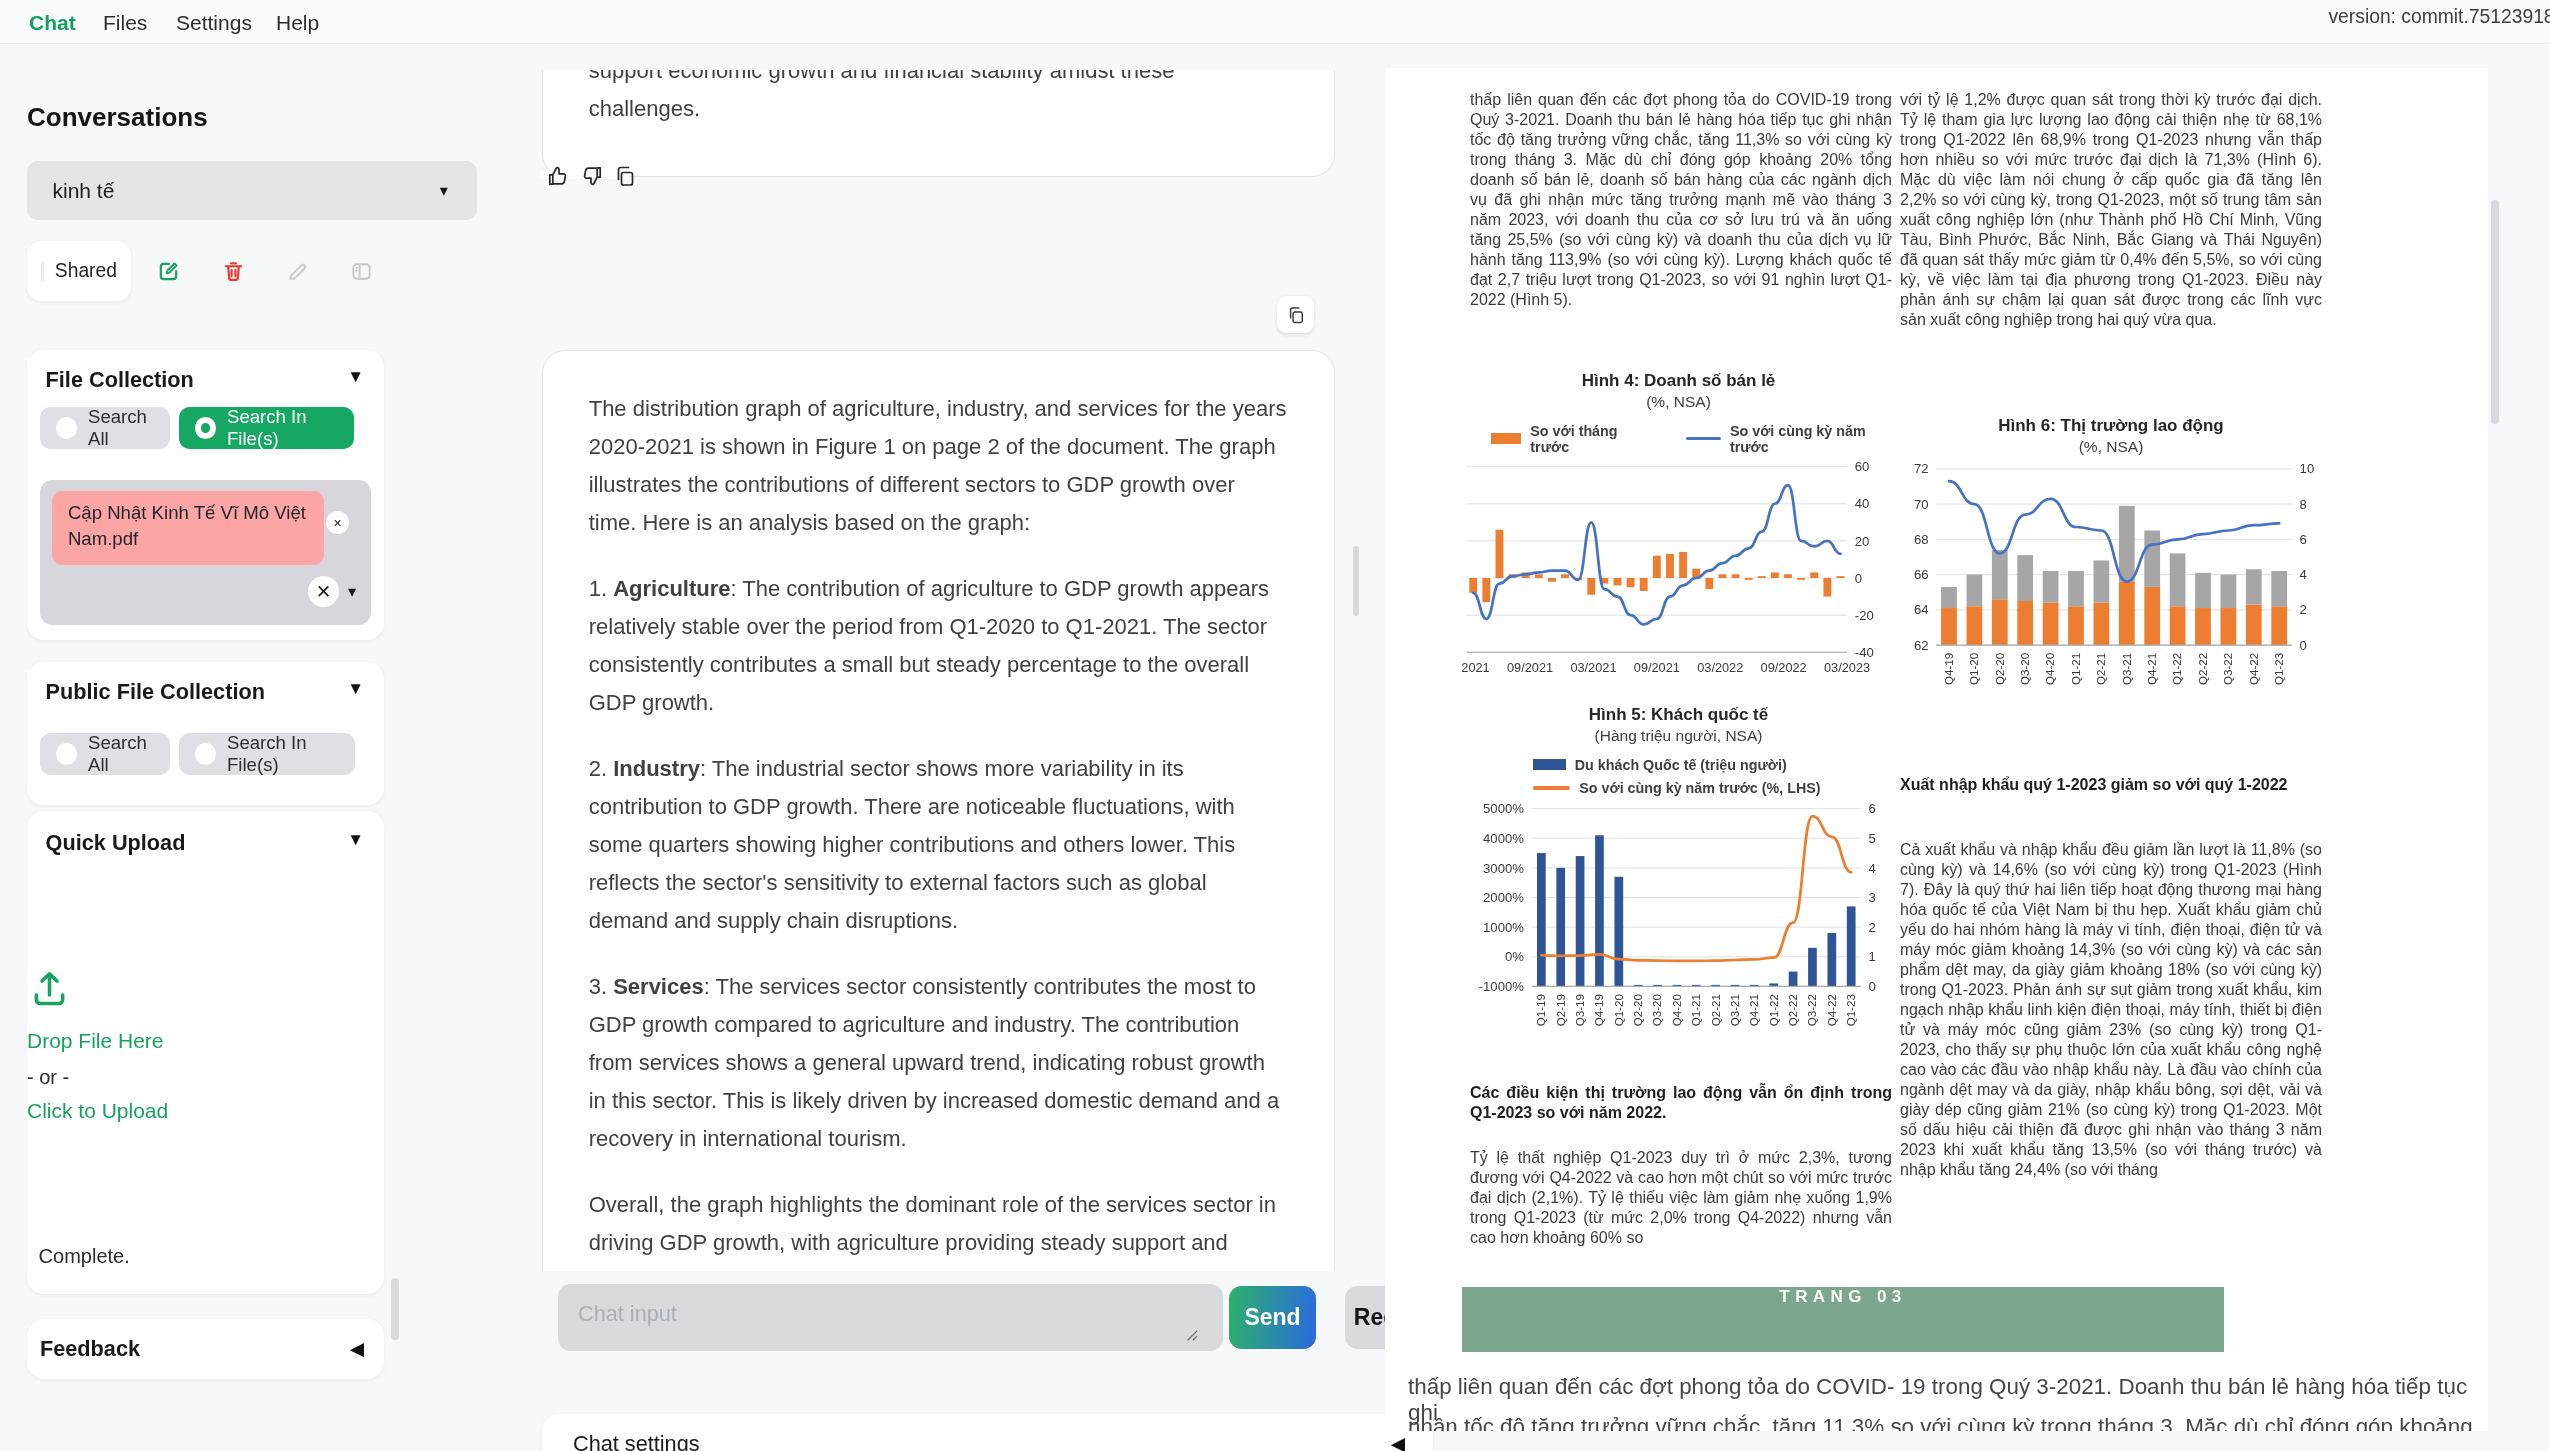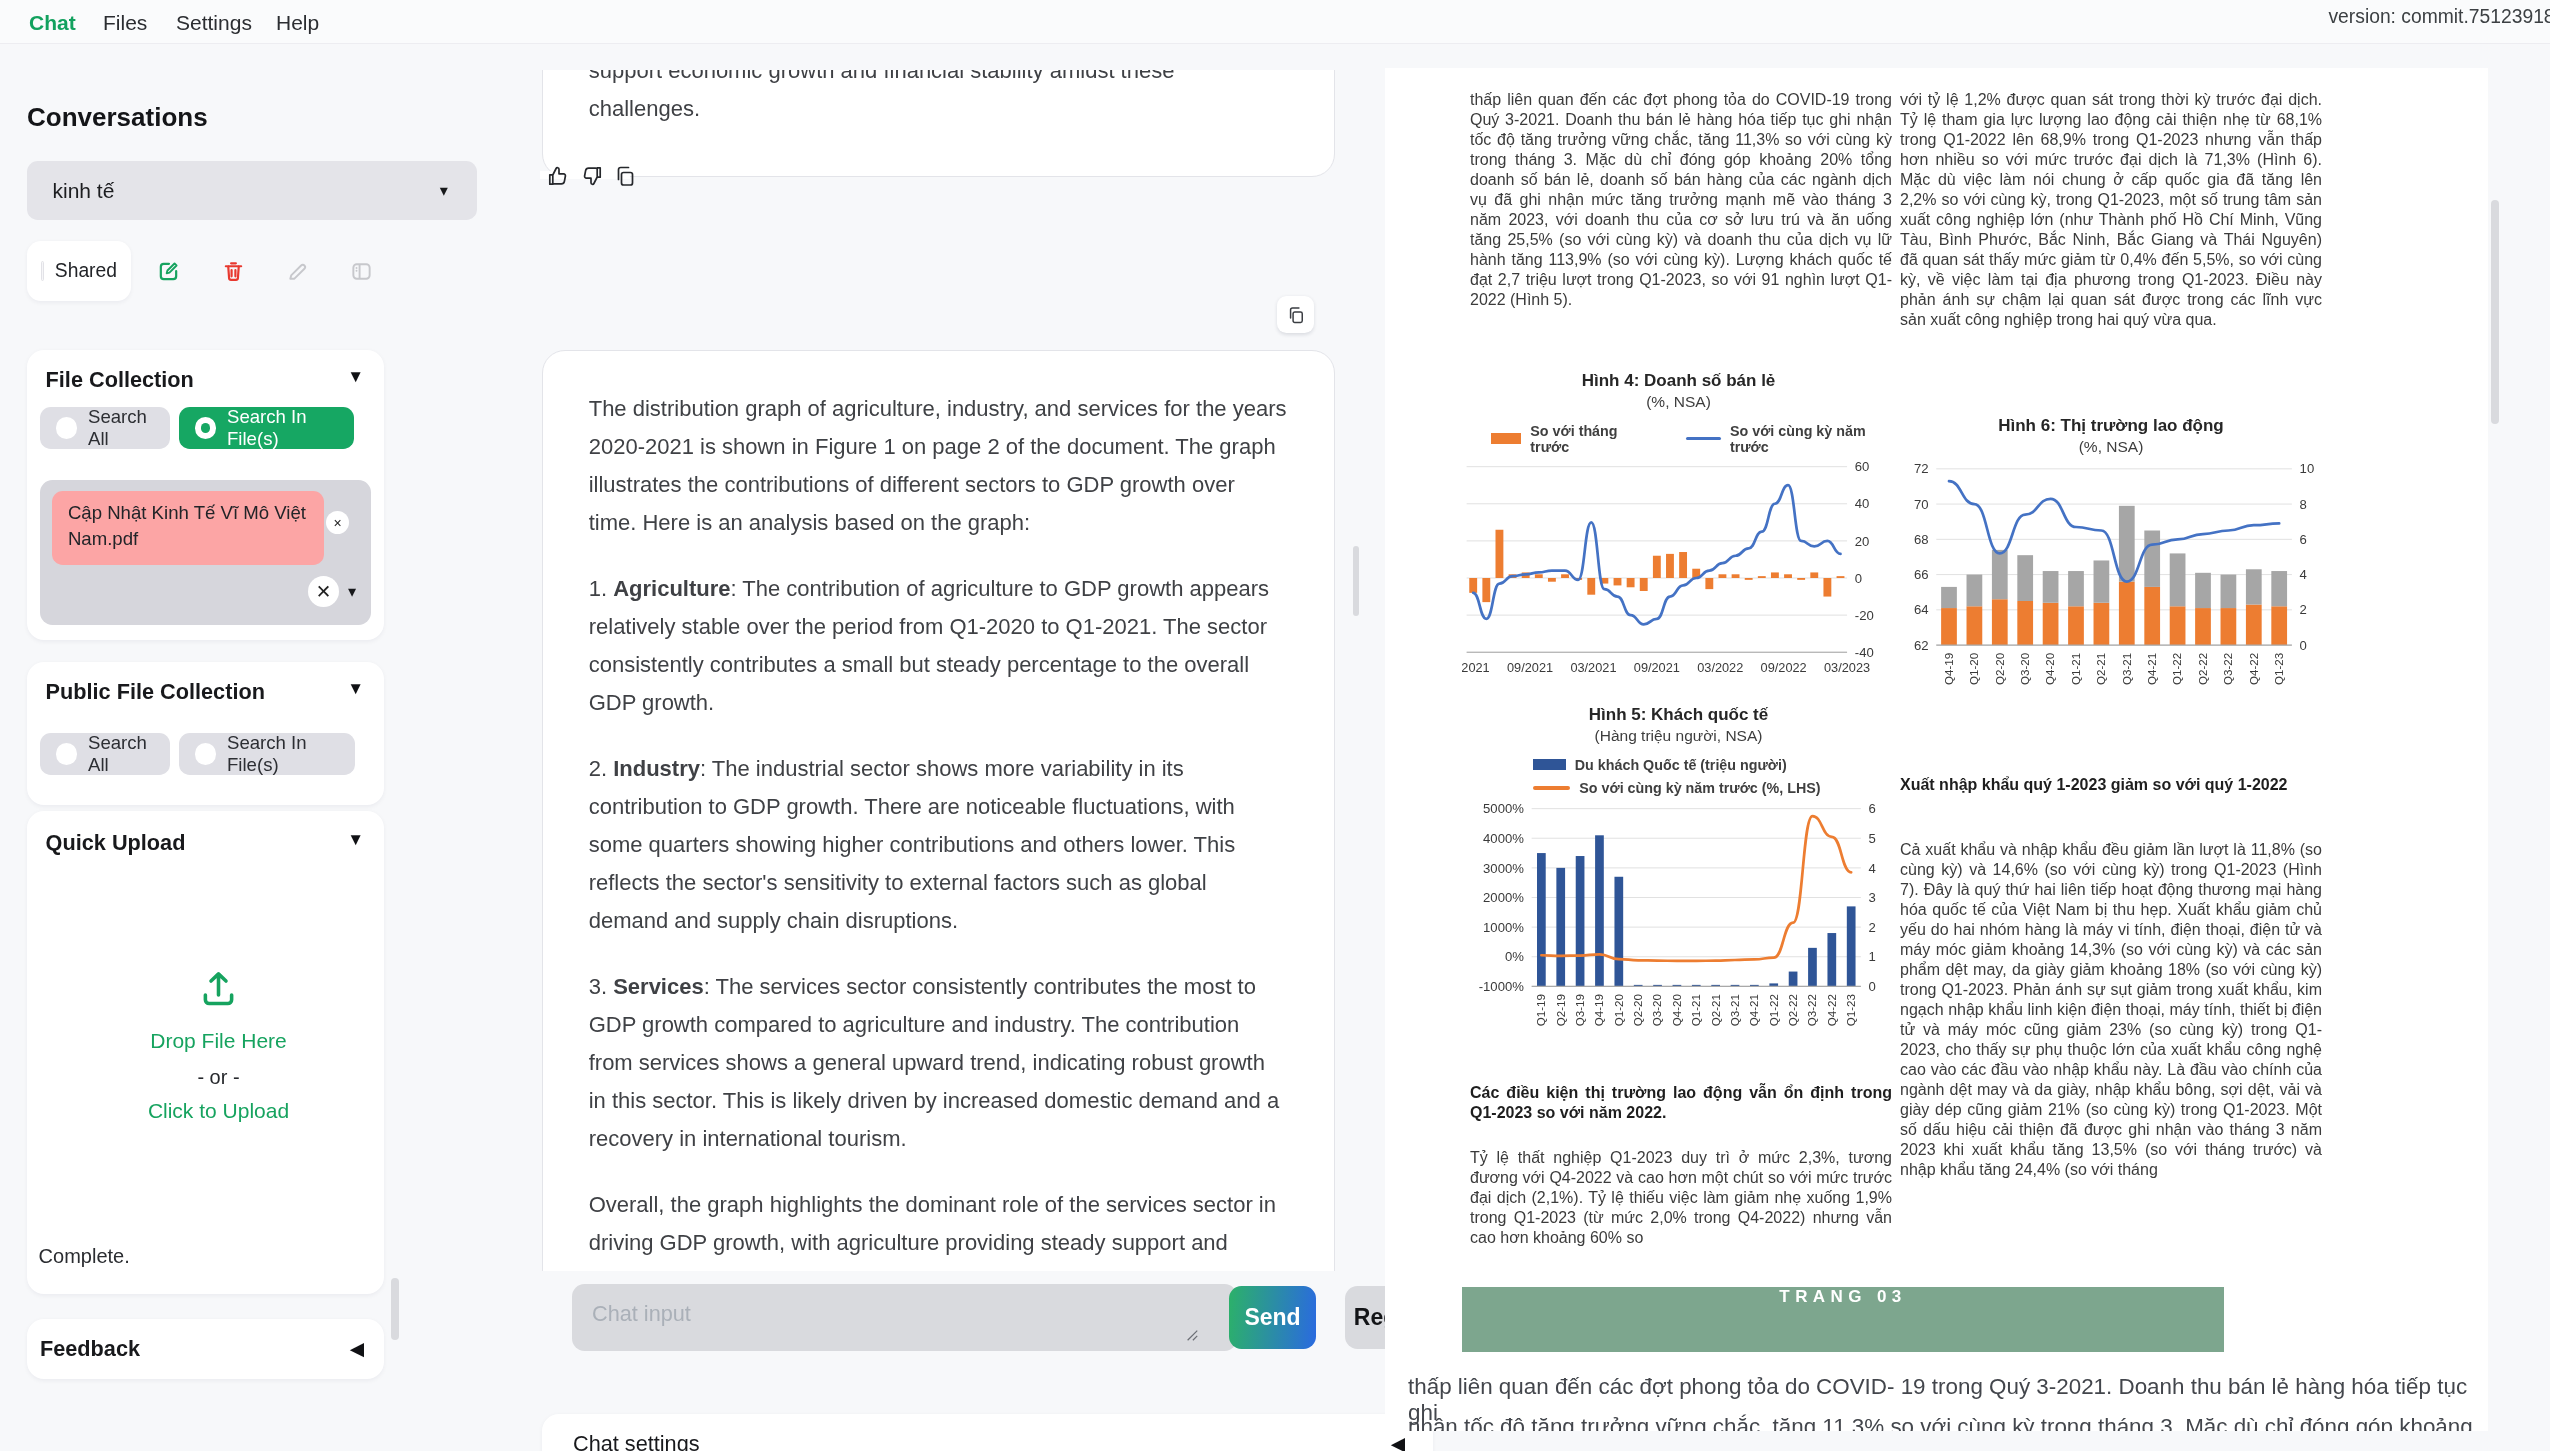--- a/index.html
+++ b/index.html
@@ -25,39 +25,39 @@
   .section-title { font-size:21.7px; font-weight:600; color:#18191c; }
   .collapse { position:absolute; right:20px; font-size:17px; color:#101114; cursor:pointer; }
   .pill { display:flex; align-items:center; gap:10.8px; border-radius:10.8px; height:42px; padding:0 15.5px; font-size:18.6px; cursor:pointer; }
   .pill.gray { background:#dfdfe5; color:#2c2e33; }
   .pill.green { background:#16a763; color:#fff; }
   .radio { width:21.7px; height:21.7px; border-radius:50%; background:#fff; flex:0 0 auto; position:relative; }
   .pill.green .radio::after { content:""; position:absolute; left:6.2px; top:6.2px; width:9.3px; height:9.3px; border-radius:50%; background:#16a763; }
   .filebox { position:absolute; left:13px; top:130px; width:331px; height:145px; background:#d6d6dc; border-radius:12.4px; }
   .filechip { position:absolute; left:12.4px; top:10.8px; width:272px; height:74px; background:#fca5a5; border-radius:10.8px; padding:9.3px 15.5px; font-size:18.6px; line-height:26px; color:#222428; }
   .xcircle { position:absolute; background:#fff; border-radius:50%; display:flex; align-items:center; justify-content:center; color:#222; cursor:pointer; }
-  .upload-center { position:absolute; left:13px; width:100%; text-align:center; }
+  .upload-center { position:absolute; left:0; width:100%; }
   .green-link { color:#16a35f; font-size:21px; cursor:pointer; }
   .or-text { color:#26282c; font-size:20px; }
   .status-text { position:absolute; left:11.6px; bottom:26px; font-size:20px; color:#2b2d31; }
   .fb-card { left:27px; top:1319px; width:357px; height:60px; display:flex; align-items:center; justify-content:space-between; padding:0 20px 0 13px; }
   .collapse-left { font-size:18.6px; color:#101114; cursor:pointer; }
 
   
   .chat-scroll { left:534px; top:70px; width:832px; height:1201px; overflow:hidden; }
   .msg-card { position:absolute; left:7.7px; width:793px; background:#fff; border:1.5px solid #e3e4e9; border-radius:23px; }
   .msg-card .inner { padding:39px 46px 46px; font-size:22px; line-height:38px; color:#3f4145; }
   .msg-card p { margin-bottom:28px; }
   .msg-card p:last-child { margin-bottom:0; }
   .user-bubble { position:absolute; left:19.3px; top:144px; width:781px; height:101px; background:#d1e3f9; border-radius:20px; display:flex; align-items:center; padding:0 31px; font-size:22.4px; color:#1d1f23; }
   .mini-btn { position:absolute; width:37px; height:37px; background:#fff; border-radius:9.3px; box-shadow:0 1.5px 3.9px rgba(20,25,50,.12); display:flex; align-items:center; justify-content:center; cursor:pointer; }
   .icon-row { position:absolute; left:12.4px; top:94px; display:flex; gap:9.3px; }
   .icon-row svg { cursor:pointer; }
   .border-patch { position:absolute; left:6.2px; top:101px; width:90px; height:7.7px; background:#fff; }
-  .chat-input { left:572px; top:1284px; width:665px; height:67px; background:#d9dade; border:none; border-radius:12.4px; padding:17px 20px; font-size:21.7px; font-family:"Liberation Sans","DejaVu Sans",sans-serif; color:#222; resize:none; overflow:hidden; }
+  .chat-input { left:558px; top:1284px; width:665px; height:67px; background:#d9dade; border:none; border-radius:12.4px; padding:17px 20px; font-size:21.7px; font-family:"Liberation Sans","DejaVu Sans",sans-serif; color:#222; resize:none; overflow:hidden; }
   .chat-input::placeholder { color:#aab0b8; }
   .send-btn { left:1229px; top:1286px; width:87px; height:63px; border:none; border-radius:12.4px; background:linear-gradient(95deg,#2cb169,#2a6ae0); color:#fff; font-size:23px; font-weight:600; font-family:inherit; cursor:pointer; }
   .regen-btn { left:1345px; top:1286px; width:88px; height:63px; border:none; border-radius:12.4px; background:#d9dade; color:#131417; font-size:23px; font-weight:600; font-family:inherit; cursor:pointer; }
   .settings-card { left:542px; top:1414px; width:891px; height:60px; display:flex; align-items:center; justify-content:space-between; padding:0 28px 0 31px; font-size:21.7px; color:#18191c; }
 
   
   .thumb { position:absolute; background:#d9dade; border-radius:4.6px; }
 
   
   .pdf-panel { left:1385px; top:68px; width:1103px; height:1363px; background:#fff; overflow:hidden; }

